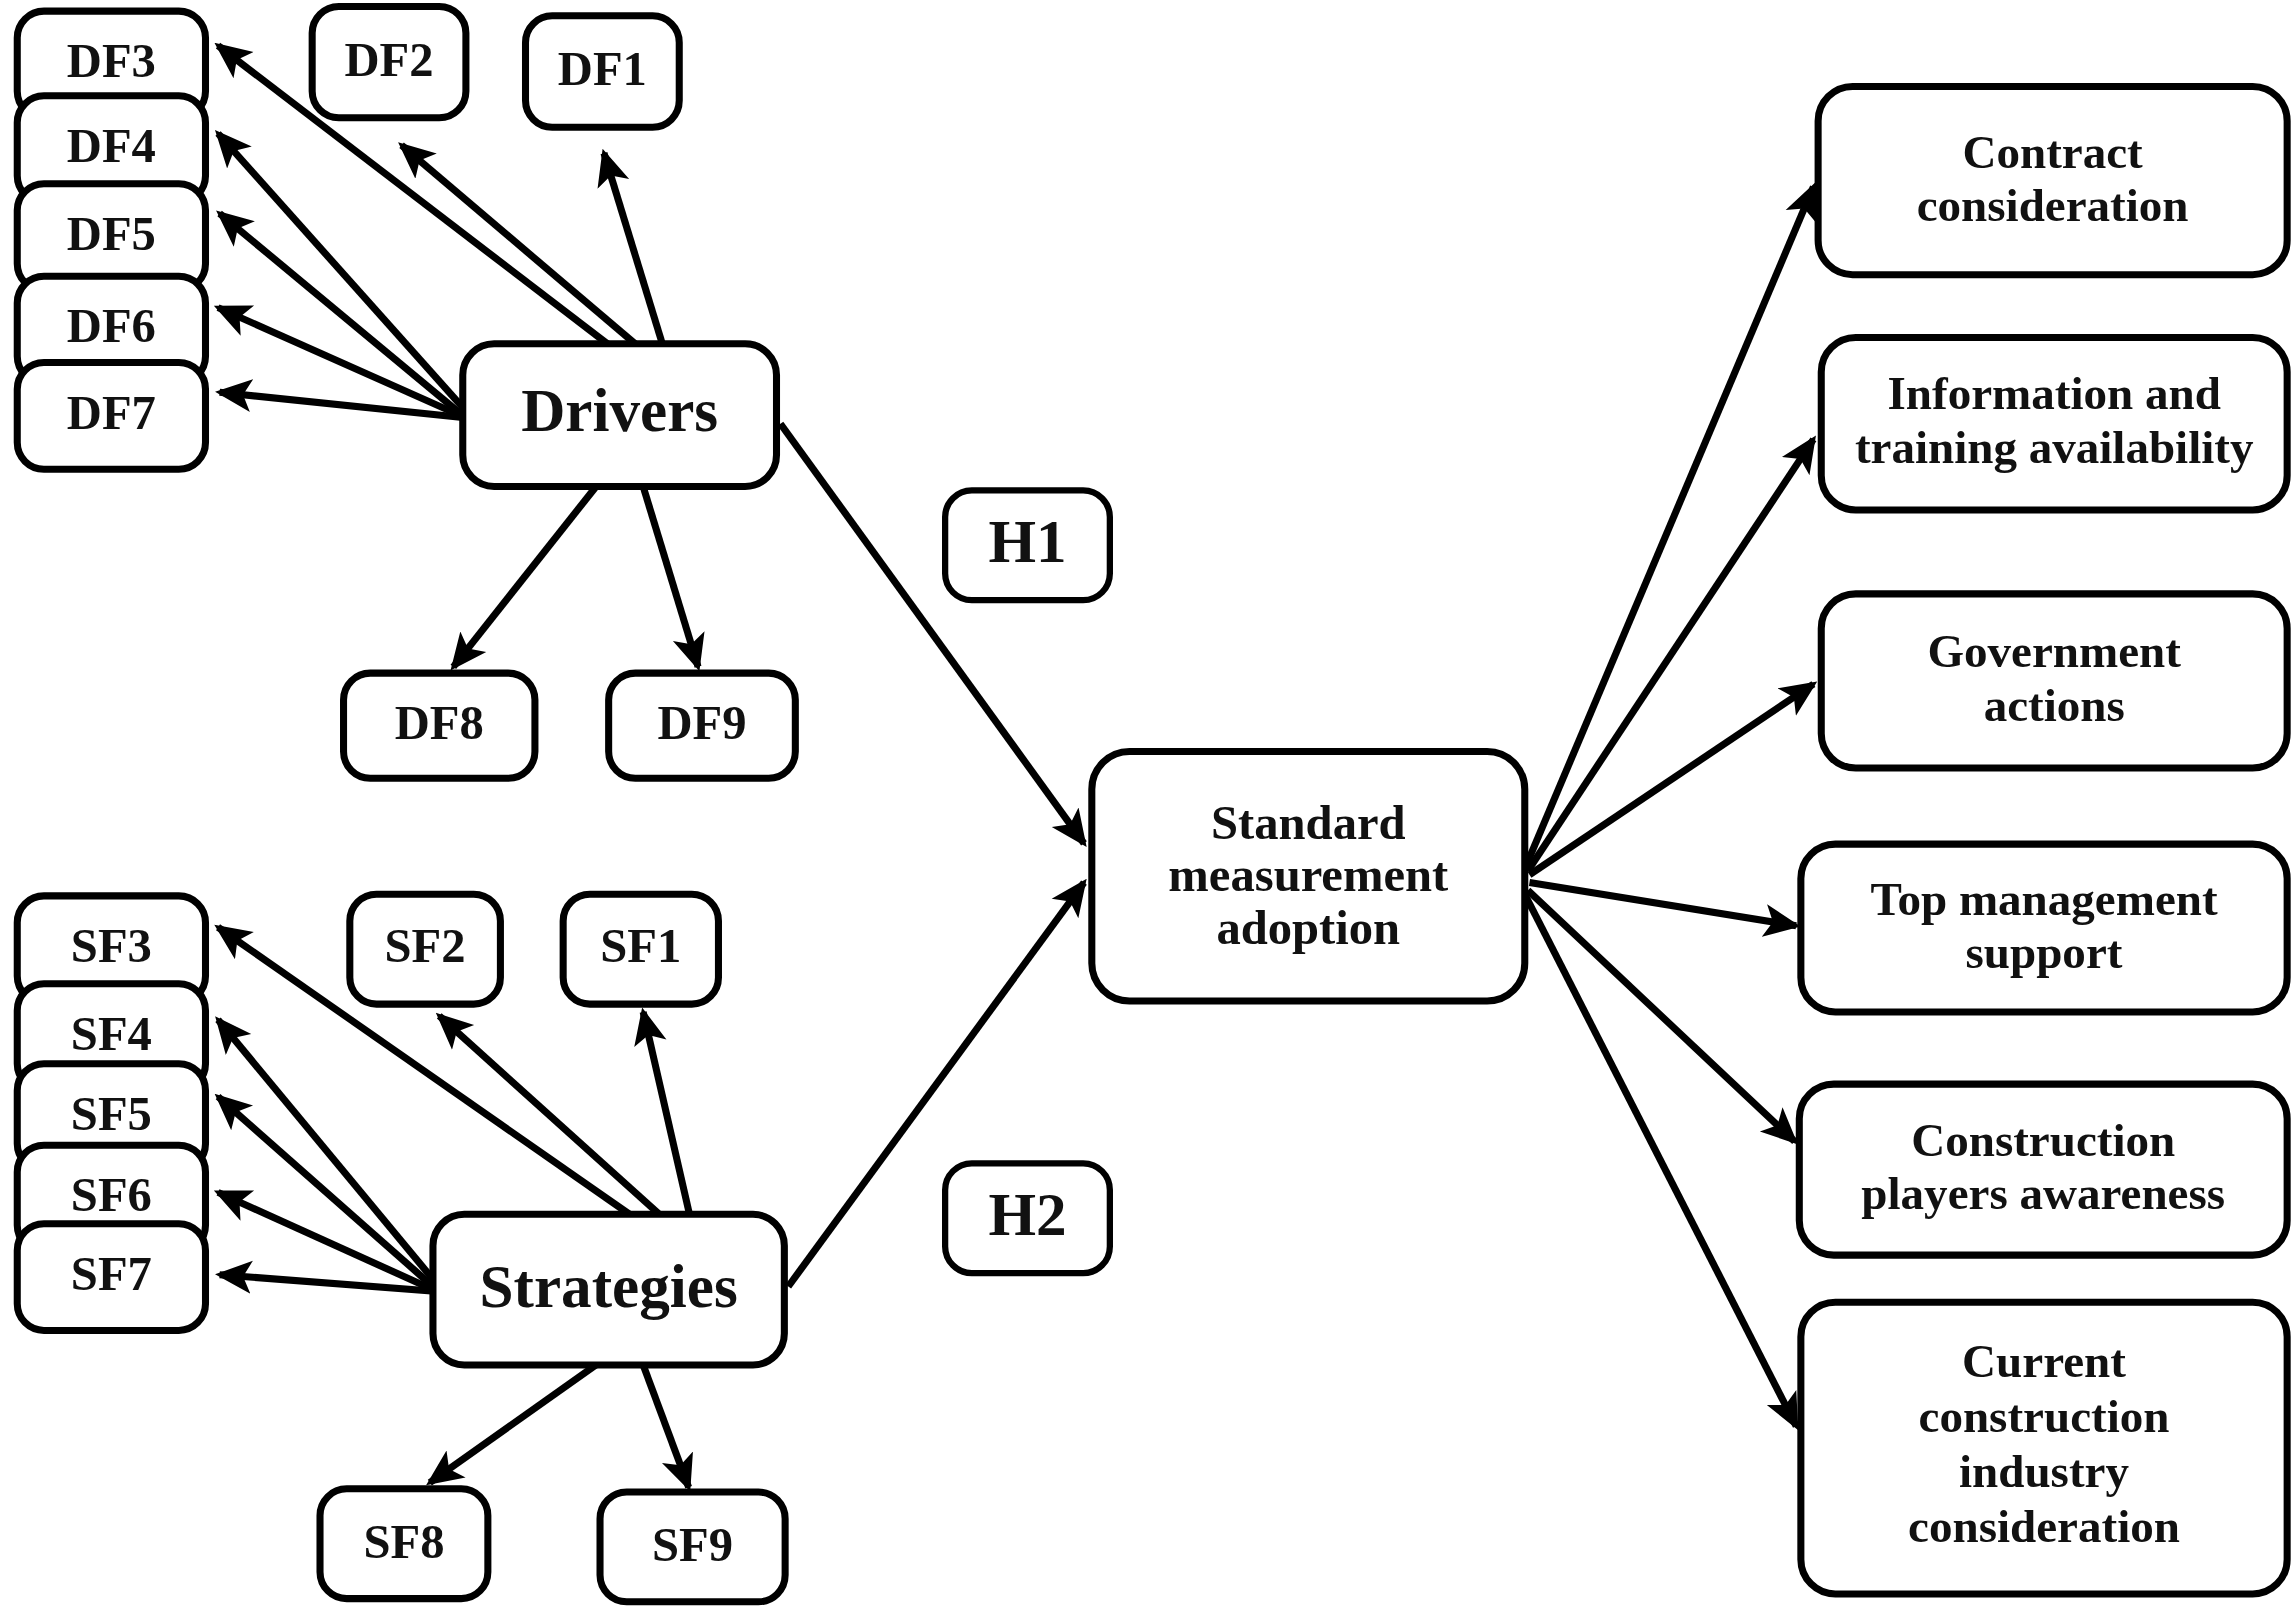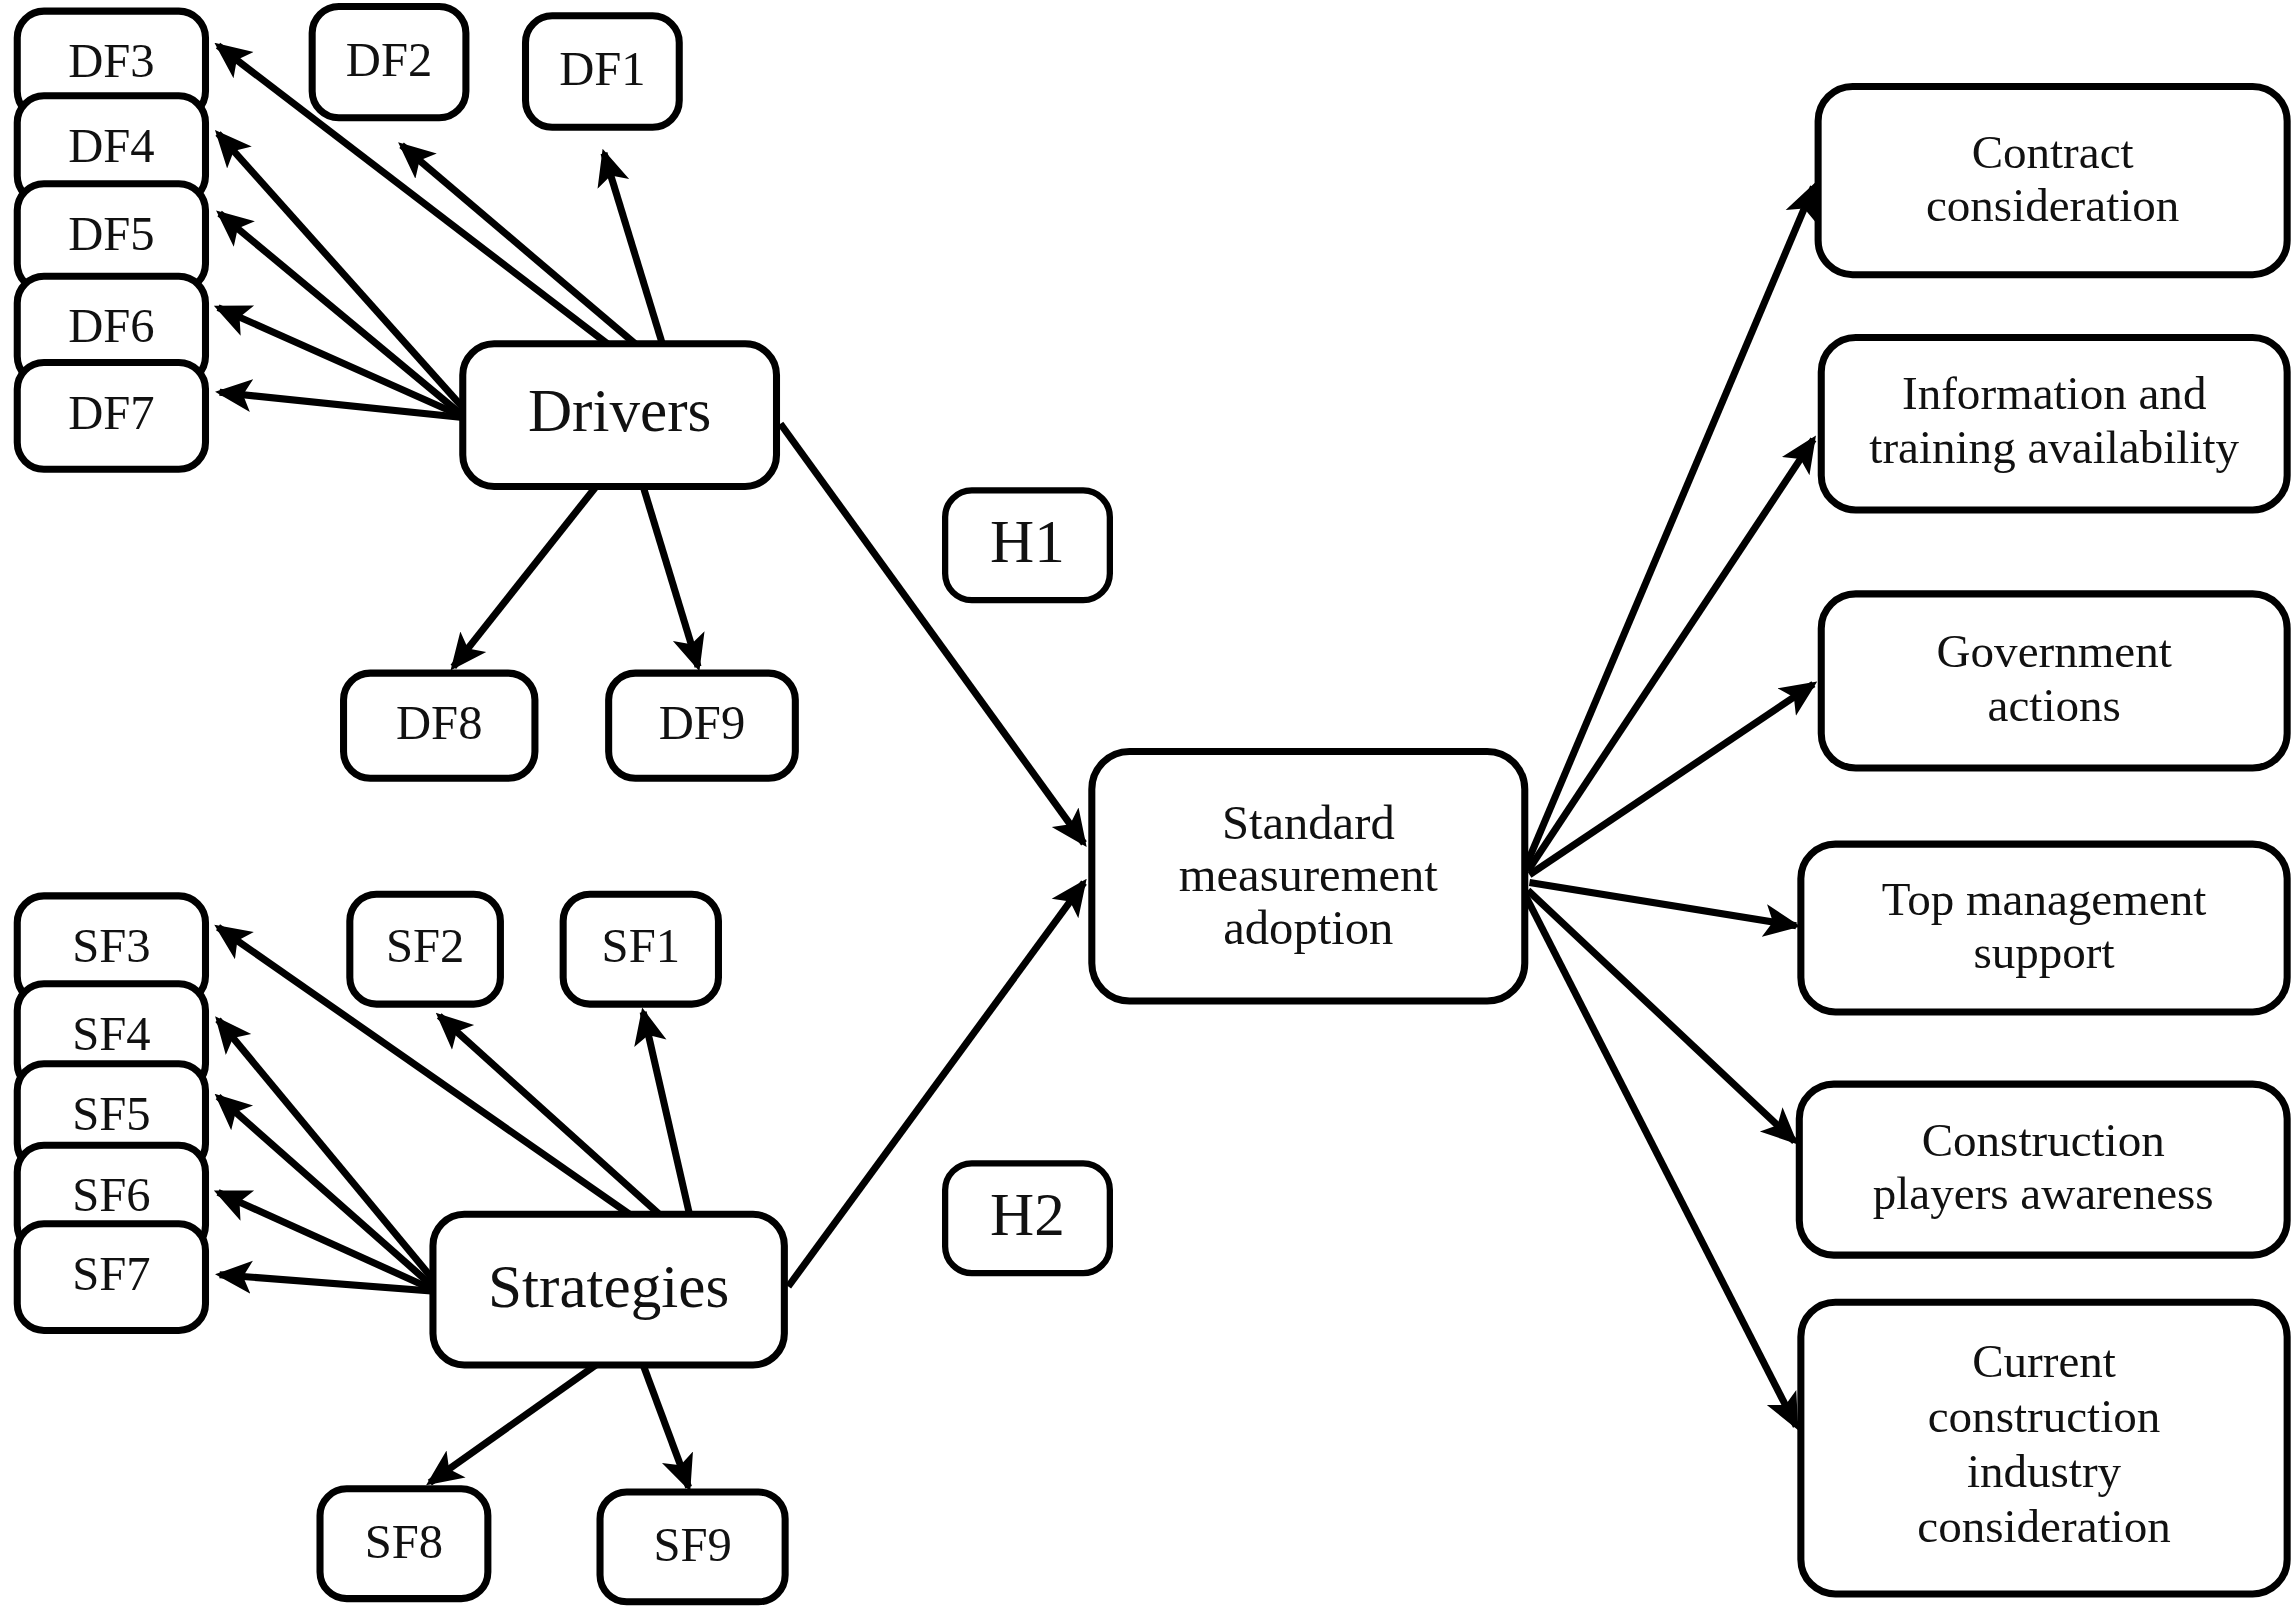--- a/index.html
+++ b/index.html
@@ -1,17 +1,17 @@
 <!DOCTYPE html>
 <html style="font-size:12.6px"><head>
 <meta charset="utf-8">
 <style>
   html,body{margin:0;padding:0;background:#ffffff;}
   body{width:2295px;height:1609px;overflow:hidden;font-family:"Liberation Serif",serif;}
-  #diagram-root{position:relative;width:2295px;height:1162px;background:#fff;}
+  #diagram-root{position:relative;width:2295px;height:1162px;background:#fff;font-weight:bold;}
   svg#diagram-svg{position:absolute;left:0;top:0;width:2295px;height:1609px;display:block;}
   .node-box{fill:#ffffff;stroke:#000000;stroke-width:9;}
   .node-box-thin{fill:#ffffff;stroke:#000000;stroke-width:8;}
   .edge{stroke:#000000;stroke-width:9;fill:none;}
   .node-label{font-family:"Liberation Serif",serif;fill:#111111;text-anchor:middle;dominant-baseline:middle;}
   .lbl-small{font-size:60px;}
   .lbl-med{font-size:62px;}
   .lbl-big{font-size:78px;}
   .lbl-center{font-size:62px;}
 </style>

